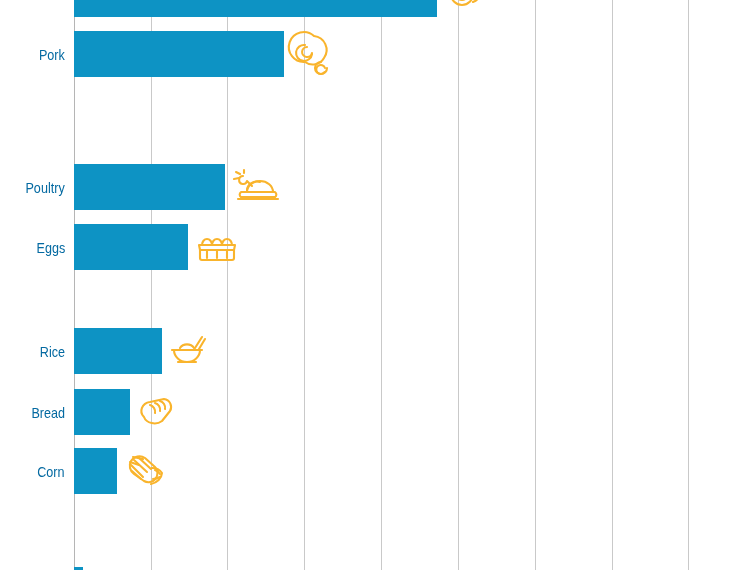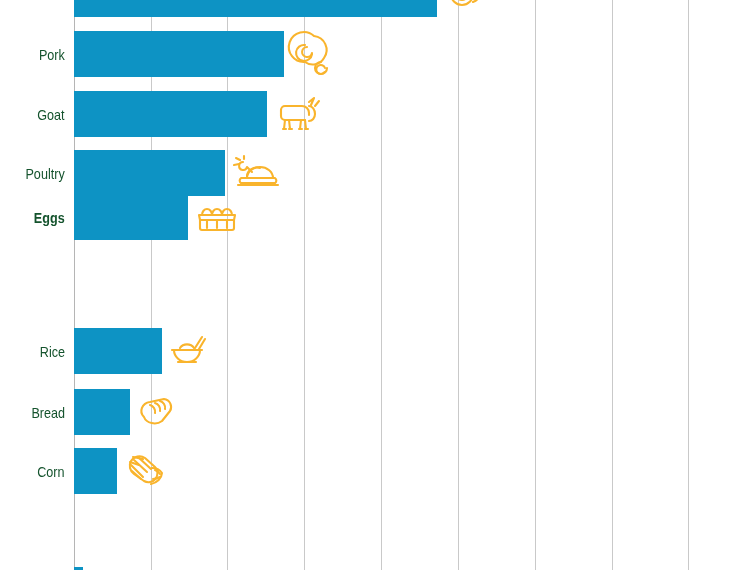--- a/index.html
+++ b/index.html
@@ -39,21 +39,21 @@
     position:absolute;
     left:0;
     width:731px;
   }
   .row-label{
     position:absolute;
     right:666px;        
     top:50%;
     transform:translateY(-50%);
     text-align:right;
-    color:#14532d;
+    color:#0369a1;
     font-size:15px;
     font-family:"Liberation Sans", sans-serif;
     letter-spacing:0px;
     white-space:nowrap;
     transform-origin:right center;
   }
   .row-label span{
     display:inline-block;
     transform:scaleX(0.84);
     transform-origin:right center;
@@ -120,50 +120,35 @@
         <div class="icon" style="left: 292px;">
     <svg viewBox="0 0 42 44" width="42" height="44">
       <path d="M22 4 a15 15 0 1 0 -9 26 a13 13 0 0 0 19 -4 a14 14 0 0 0 -10 -22 z"></path>
       <path d="M13 13 a8 8 0 1 0 7 9"></path>
       <path d="M15 15 a5 5 0 1 0 5 6"></path>
       <path d="M29 30 a6 6 0 1 0 6 6"></path>
       <path d="M33 36 a4.5 4.5 0 1 0 -0.5 4"></path>
     </svg>
         </div>
       </div>
-      <div class="row" style="top: 91px; height: 46px;">
-        <div class="row-label"><span>Goat</span></div>
-        <div class="bar" style="width: 193px; background: rgb(13, 147, 196);"></div>
-        <div class="icon" style="left: 275px;">
-    <svg viewBox="0 0 46 40" width="46" height="40">
-      <path d="M6 16 a4 4 0 0 1 4 -4 l17 0 a7 7 0 0 1 7 7 l0 2"></path>
-      <path d="M6 16 l0 6 a4 4 0 0 0 4 4 l20 0"></path>
-      <path d="M34 12 a6 8 0 0 1 6 8 a6 7 0 0 1 -6 7"></path>
-      <path d="M36 11 l3 -7 l-5 4"></path>
-      <path d="M40 12 l4 -5"></path>
-      <path d="M10 26 l-1 9 M14 26 l1 9 M26 26 l-1 9 M30 26 l1 9"></path>
-      <path d="M8 35 l3 0 M14 35 l3 0 M24 35 l3 0 M30 35 l3 0"></path>
-    </svg>
-        </div>
-      </div>
-      <div class="row" style="top: 150px; height: 46px;">
+      <div class="row" style="top: 164px; height: 46px;">
         <div class="row-label"><span>Poultry</span></div>
         <div class="bar" style="width: 151px; background: rgb(13, 147, 196);"></div>
         <div class="icon" style="left: 233px;">
     <svg viewBox="0 0 48 34" width="48" height="34">
       <path d="M14 22 a13 11 0 0 1 26 0"></path>
       <path d="M8 22 l34 0 a3 3 0 0 1 0 5 l-34 0 a3 3 0 0 1 0 -5 z"></path>
       <path d="M5 29 l40 0"></path>
       <path d="M14 20 a10 9 0 0 1 13 -8"></path>
       <path d="M10 6 a4 4 0 1 0 4 5 l5 5"></path>
       <path d="M7 4 l-4 -2 M6 8 l-5 1 M11 3 l0 -3"></path>
     </svg>
         </div>
       </div>
-      <div class="row" style="top: 194px; height: 46px; font-weight: bold;">
+      <div class="row" style="top: 224px; height: 46px;">
         <div class="row-label"><span>Eggs</span></div>
         <div class="bar" style="width: 114px; background: rgb(13, 147, 196);"></div>
         <div class="icon" style="left: 196px;">
     <svg viewBox="0 0 42 32" width="42" height="32">
       <path d="M6 14 a5 6 0 0 1 10 0 M16 14 a5 6 0 0 1 10 0 M26 14 a5 6 0 0 1 10 0"></path>
       <path d="M3 14 l36 0 l-1 5 l-34 0 z"></path>
       <path d="M4 19 l0 8 a2 2 0 0 0 2 2 l30 0 a2 2 0 0 0 2 -2 l0 -8"></path>
       <path d="M11 19 l0 8 M21 19 l0 8 M31 19 l0 8"></path>
     </svg>
         </div>

